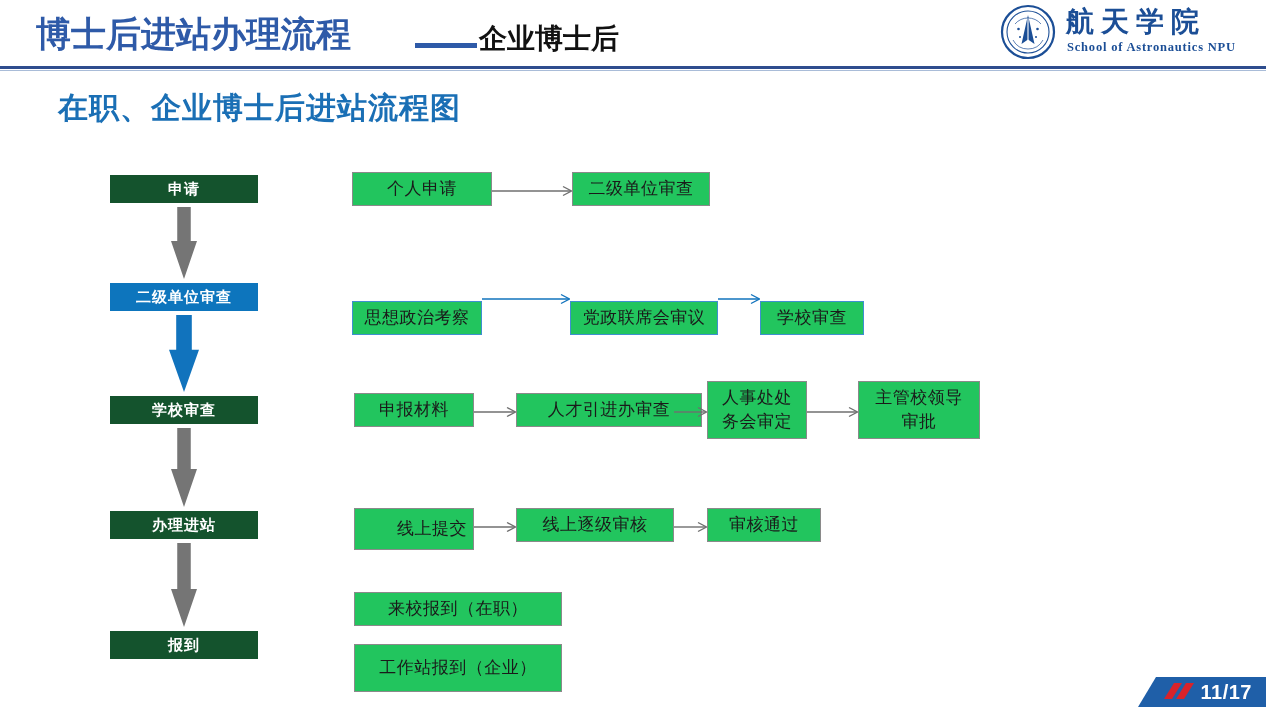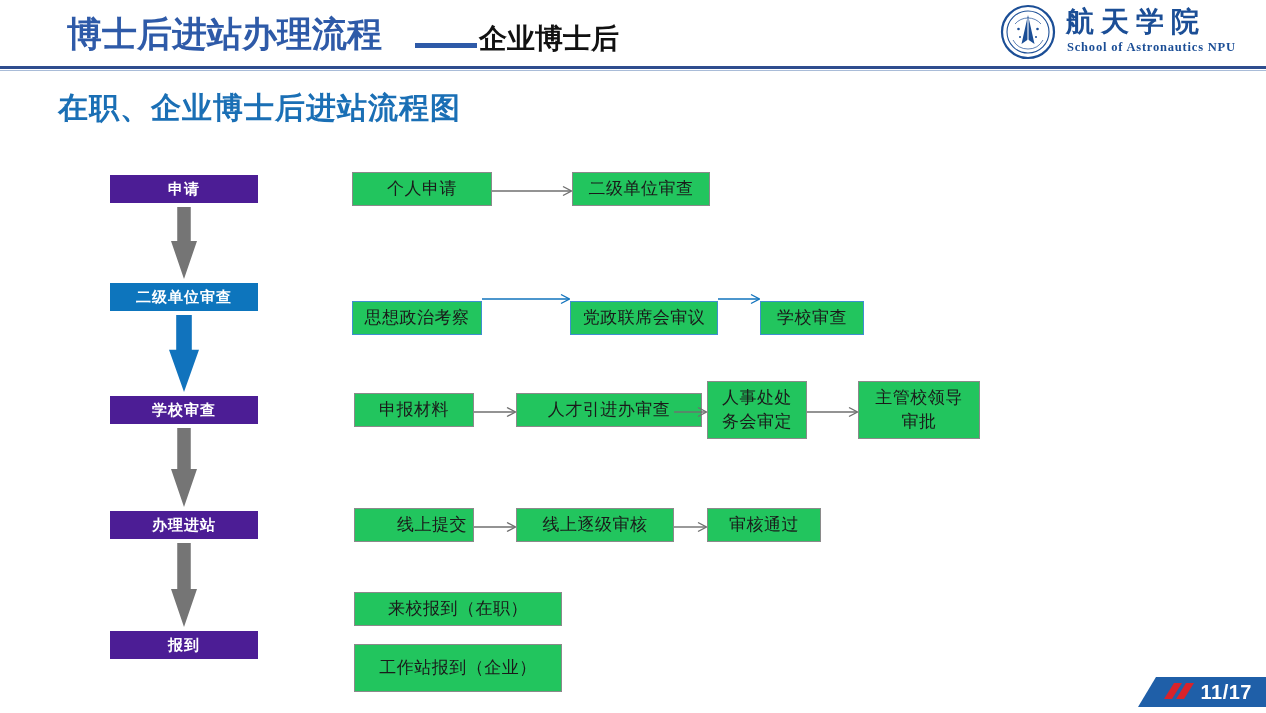--- a/index.html
+++ b/index.html
@@ -42,21 +42,20 @@
   #title-main {
     position: absolute;
     left: 36px;
     top: 12px;
     font-size: 35px;
     font-weight: bold;
     color: #2e5aa8;
     letter-spacing: 0px;
     white-space: nowrap;
     line-height: 44px;
-    margin-left: 31px;
   }
   #title-dash {
     position: absolute;
     left: 415px;
     top: 43px;
     width: 62px;
     height: 5px;
     background: #2e5aa8;
   }
   #title-sub {
@@ -134,21 +133,21 @@
     height: 28px;
     display: flex;
     align-items: center;
     justify-content: center;
     color: #ffffff;
     font-size: 15px;
     font-weight: bold;
     letter-spacing: 1px;
     box-sizing: border-box;
   }
-  .stage-grey { background: #4c1d95; }
+  .stage-grey { background: #14532d; }
   .stage-blue { background: #0d75bd; }
 
   
   .v-arrow {
     position: absolute;
     width: 34px;
   }
 
   
   .node {
@@ -299,21 +298,21 @@
     <div class="node" style="left: 707px; top: 381px; width: 100px; height: 58px;">
       <span class="node-text"><span>人事处处</span><br><span>务会审定</span></span>
     </div>
     <div class="h-arrow" style="left: 807px; top: 404px; width: 51px;"><svg width="51" height="12" viewBox="0 0 51 12">
         <path d="M0 6 L50 6" stroke="#6f6f6f" stroke-width="1.4" fill="none"></path>
         <path d="M42 1.5 L50.5 6 L42 10.5" stroke="#6f6f6f" stroke-width="1.4" fill="none"></path>
       </svg></div>
     <div class="node" style="left: 858px; top: 381px; width: 122px; height: 58px;">
       <span class="node-text"><span>主管校领导</span><br><span>审批</span></span>
     </div>
-    <div class="node" style="left: 354px; top: 508px; width: 120px; height: 34px; padding-left: 36px;">
+    <div class="node" style="left: 354px; top: 508px; width: 120px; height: 42px; padding-left: 36px;">
       <span class="node-text"><span>线上提交</span></span>
     </div>
     <div class="h-arrow" style="left: 474px; top: 519px; width: 42px;"><svg width="42" height="12" viewBox="0 0 42 12">
         <path d="M0 6 L41 6" stroke="#6f6f6f" stroke-width="1.4" fill="none"></path>
         <path d="M33 1.5 L41.5 6 L33 10.5" stroke="#6f6f6f" stroke-width="1.4" fill="none"></path>
       </svg></div>
     <div class="node" style="left: 516px; top: 508px; width: 158px; height: 34px;">
       <span class="node-text"><span>线上逐级审核</span></span>
     </div>
     <div class="h-arrow" style="left: 674px; top: 519px; width: 33px;"><svg width="33" height="12" viewBox="0 0 33 12">

